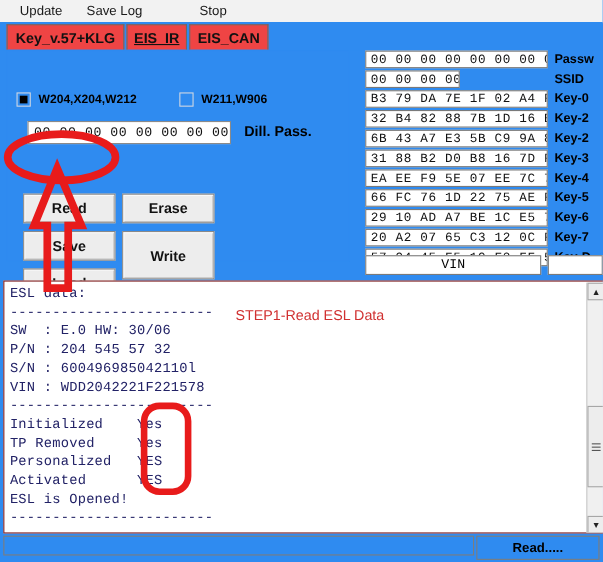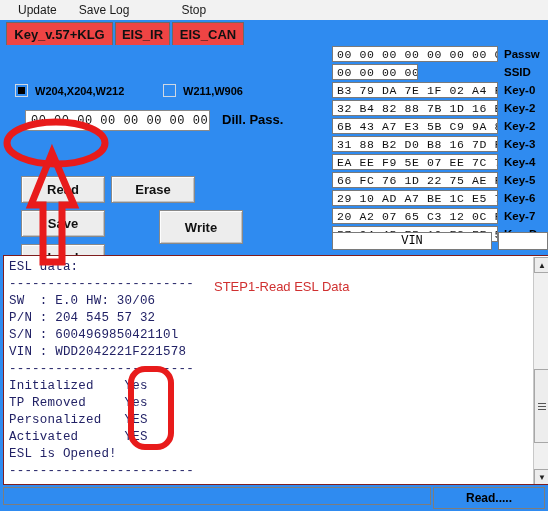--- a/index.html
+++ b/index.html
@@ -71,21 +71,21 @@
 
   .btn{
     position:absolute;background:#ededed;border:1px solid #898989;
     box-sizing:border-box;font-size:13px;font-weight:bold;color:#111;
     display:flex;align-items:center;justify-content:center;cursor:default;
     box-shadow: inset 1px 1px 0 #fdfdfd, inset -1px -1px 0 #c2c2c2;
   }
   .b-read {left:14px;  top:129px; width:84px;height:27px;}
   .b-erase{left:104px; top:129px; width:84px;height:27px;}
   .b-save {left:14px;  top:163px; width:84px;height:27px;}
-  .b-write{left:104px; top:163px; width:84px;height:34px;margin-left:48px;}
+  .b-write{left:104px; top:163px; width:84px;height:44px;}
   .b-load {left:14px;  top:197px; width:84px;height:27px;}
 
   
   .hextable{position:absolute;left:332px;top:46px;width:216px;}
   .hexrow{position:relative;height:17px;margin-bottom:1px;}
   .hexcell{
     position:absolute;left:0;top:0;height:16px;
     background:#fff;border:1px solid #7a7a7a;box-sizing:border-box;
     font-family:"Liberation Mono", monospace;font-size:11.5px;color:#111;
     display:flex;align-items:center;padding-left:4px;letter-spacing:0.6px;
@@ -172,21 +172,21 @@
 <div id="app">
 
   <div class="menubar">
     <div class="menu-item m-update">Update</div>
     <div class="menu-item m-savelog">Save Log</div>
     <div class="menu-item m-stop">Stop</div>
   </div>
 
   <div class="tabstrip">
     <div class="tab" style="left:6px;width:107px;">Key_v.57+KLG</div>
-    <div class="tab" style="left:115px;width:55px;">EIS_IR</div>
+    <div class="tab" style="left:115px;width:55px;text-decoration:underline;">EIS_IR</div>
     <div class="tab" style="left:172px;width:72px;">EIS_CAN</div>
   </div>
 
   <div class="leftpanel">
 
     <div class="chkrow">
       <div class="chk" style="left:0;top:0;">
         <span class="chkbox on"></span>
         <span class="chklabel">W204,X204,W212</span>
       </div>

